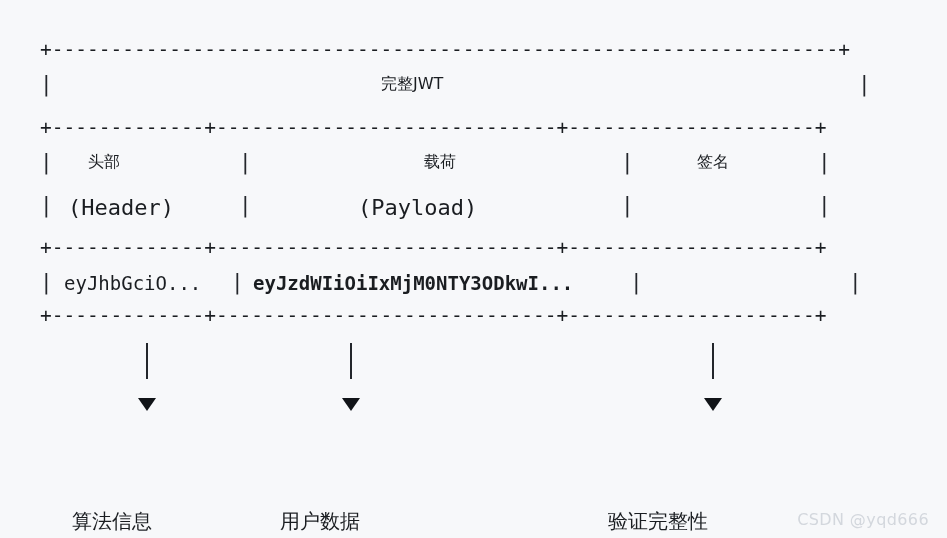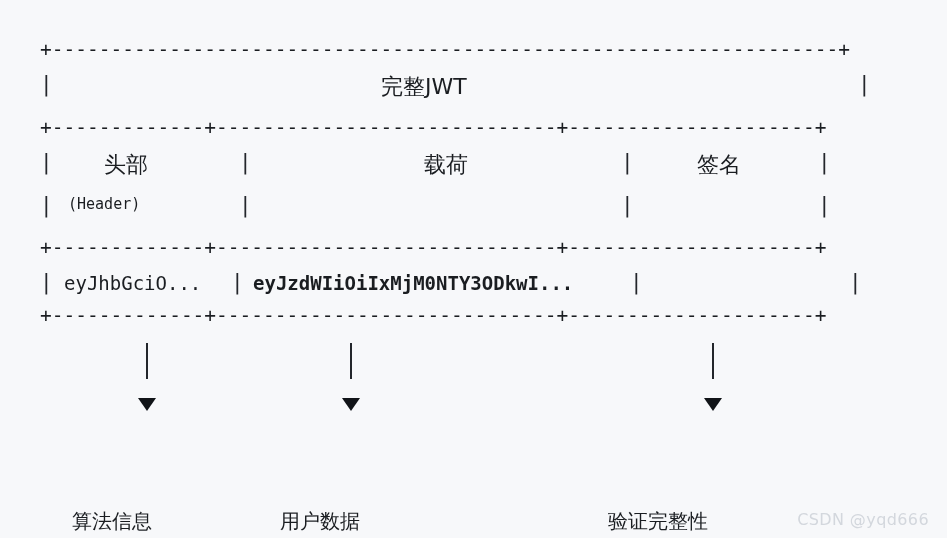--- a/index.html
+++ b/index.html
@@ -40,32 +40,32 @@
   }
 
   
   .pipe {
     font-size: 21px;
     color: #23262b;
   }
 
   
   .label {
-    font-size: 15px;
+    font-size: 22px;
   }
 
   
   .token {
     font-size: 19px;
   }
 
   
   .cjk {
     font-family: "DejaVu Sans", "Liberation Sans", sans-serif;
-    font-size: 22px;
+    font-size: 16px;
   }
 
   
   .tri {
     position: absolute;
     width: 0;
     height: 0;
     border-left: 9px solid transparent;
     border-right: 9px solid transparent;
     border-top: 13px solid #111418;
@@ -110,38 +110,39 @@
   <div class="cell pipe" style="left:40px; top:74px;">|</div>
 
   <div class="cell cjk" style="left:381px; top:76px;">完整JWT</div>
 
   <div class="cell pipe" style="left:858px; top:74px;">|</div>
 
   <div class="cell rule" style="left:40px; top:118px;">+-------------+-----------------------------+---------------------+</div>
 
   <div class="cell pipe" style="left:40px; top:152px;">|</div>
 
-  <div class="cell cjk" style="left:104px; top:154px;">头部</div>
+  <div class="cell cjk" style="left:88px; top:154px;">头部</div>
 
   <div class="cell pipe" style="left:239px; top:152px;">|</div>
 
   <div class="cell cjk" style="left:391px; top:154px;margin-left:33px;">载荷</div>
 
   <div class="cell pipe" style="left:621px; top:152px;">|</div>
 
   <div class="cell cjk" style="left:697px; top:154px;">签名</div>
 
   <div class="cell pipe" style="left:818px; top:152px;">|</div>
 
   <div class="cell pipe" style="left:40px; top:195px;">|</div>
 
   <div class="cell label" style="left:68px; top:197px;">(Header)</div>
 
   <div class="cell pipe" style="left:239px; top:195px;">|</div>
 
+  <div class="cell label" style="left:358px; top:197px;">(Payload)</div>
 
   <div class="cell pipe" style="left:621px; top:195px;">|</div>
 
 
   <div class="cell pipe" style="left:818px; top:195px;">|</div>
 
   <div class="cell rule" style="left:40px; top:238px;">+-------------+-----------------------------+---------------------+</div>
 
   <div class="cell pipe" style="left:40px; top:272px;">|</div>
 

